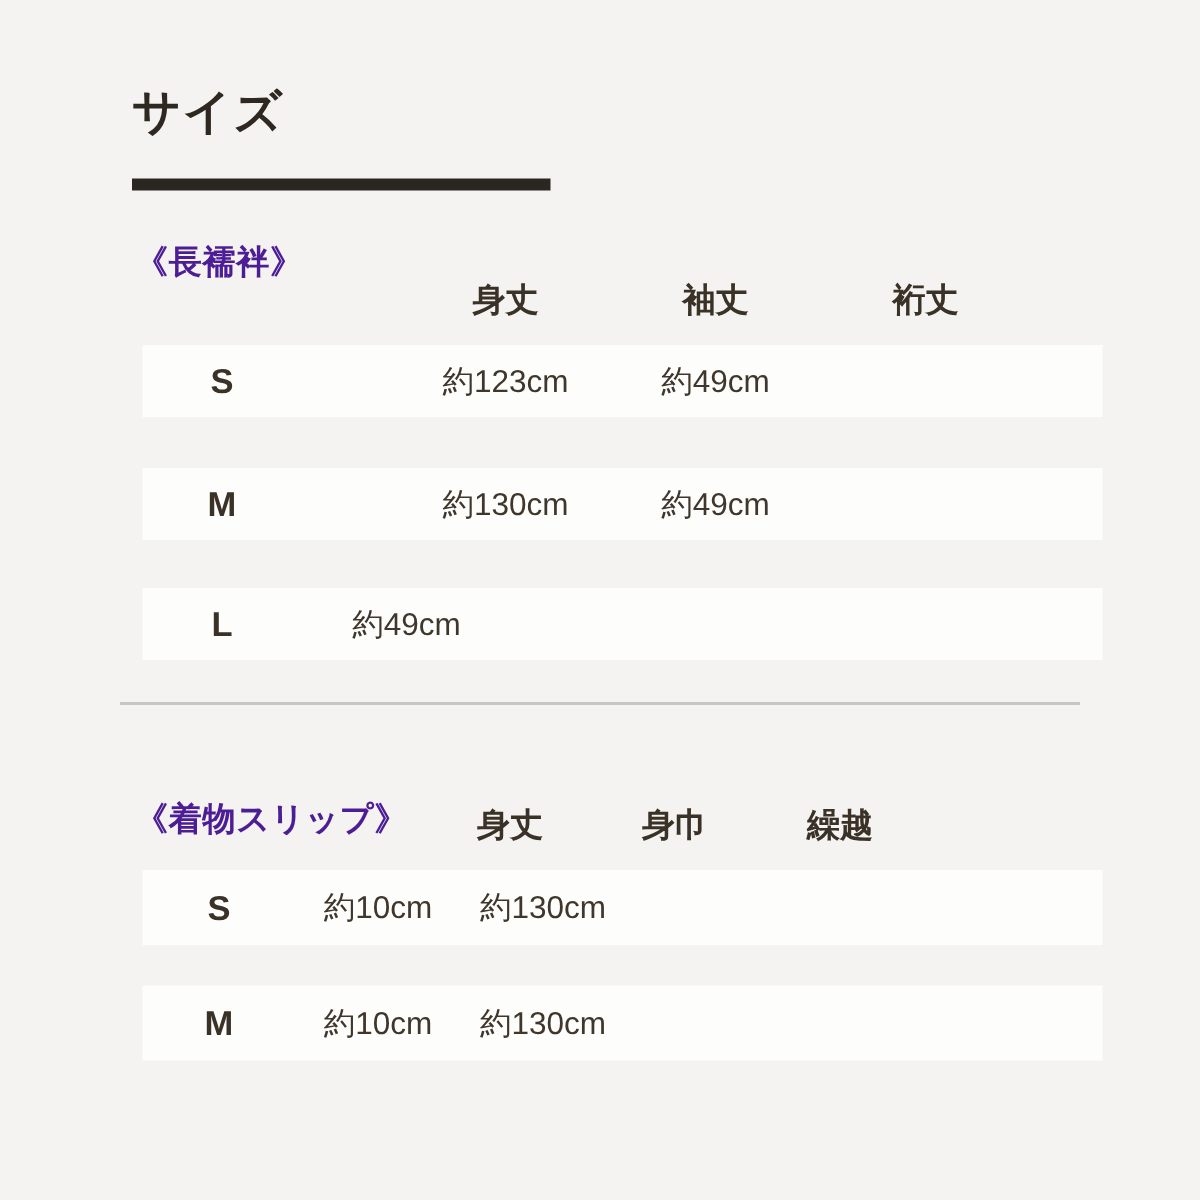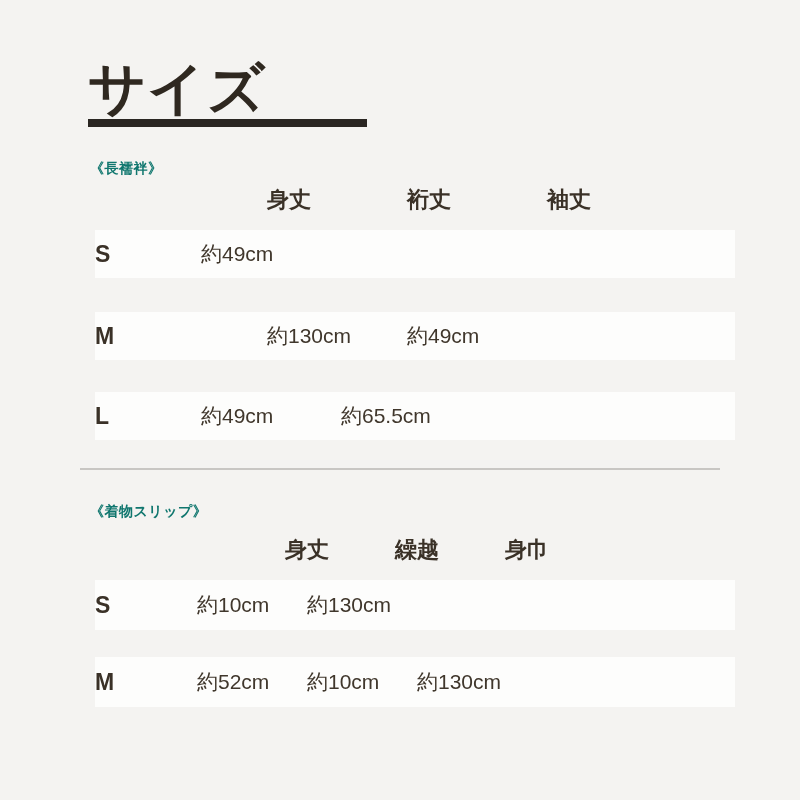--- a/index.html
+++ b/index.html
@@ -9,45 +9,45 @@
     font-family:"Liberation Sans","DejaVu Sans",sans-serif;
     color:#3e352a;
     position:relative;
     overflow:hidden;
   }
   .page{position:absolute;inset:0;}
 
   
   .page-title{
     position:absolute;left:88px;top:56px;
-    font-size:57px;font-weight:700;letter-spacing:1px;
+    font-size:32px;font-weight:700;letter-spacing:1px;
     color:#2f2820;margin:0;line-height:1.15;
   }
   .title-underline{
     position:absolute;left:88px;top:119px;
     width:279px;height:8px;background:#2a2622;
   }
 
   
   .section-label{
     position:absolute;left:90px;
-    font-size:14px;font-weight:700;color:#0f766e;
+    font-size:22px;font-weight:700;color:#4c1d95;
     letter-spacing:0.5px;
   }
   .sec1{top:160px;}
-  .sec2{top:503px;}
+  .sec2{top:531px;}
 
   
   .thead,.trow{
     position:absolute;left:95px;width:640px;
     display:flex;align-items:center;
   }
   .thead{height:28px;background:transparent;}
   .trow{background:#fdfdfc;}
-  .cell{display:block;}
+  .cell{display:block;text-align:center;}
   .c-size{font-weight:700;font-size:23px;color:#3a3127;}
   .c-head{font-weight:700;font-size:22px;color:#3a3127;}
   .c-val{font-size:21px;color:#40372c;}
 
   
   .t1 .c-size{width:106px;}
   .t1 .c-col{width:140px;}
   .t1 .first{margin-left:66px;}
   .t1-head{top:186px;}
   .t1-row{height:48px;}
@@ -76,58 +76,57 @@
 <div class="page">
 
   <h1 class="page-title">サイズ</h1>
   <div class="title-underline"></div>
 
   <div class="section-label sec1">《長襦袢》</div>
 
   <div class="thead t1 t1-head">
     <span class="cell c-size"></span>
     <span class="cell c-col c-head first">身丈</span>
+    <span class="cell c-col c-head">袖丈</span>
     <span class="cell c-col c-head">裄丈</span>
-    <span class="cell c-col c-head">袖丈</span>
   </div>
 
   <div class="trow t1 t1-row t1-r0">
     <span class="cell c-size">S</span>
+    <span class="cell c-col c-val first">約123cm</span>
     <span class="cell c-col c-val">約49cm</span>
   </div>
 
   <div class="trow t1 t1-row t1-r1">
     <span class="cell c-size">M</span>
     <span class="cell c-col c-val first">約130cm</span>
     <span class="cell c-col c-val">約49cm</span>
   </div>
 
   <div class="trow t1 t1-row t1-r2">
     <span class="cell c-size">L</span>
     <span class="cell c-col c-val">約49cm</span>
-    <span class="cell c-col c-val">約65.5cm</span>
   </div>
 
   <div class="divider"></div>
 
   <div class="section-label sec2">《着物スリップ》</div>
 
   <div class="thead t2 t2-head">
     <span class="cell c-size"></span>
     <span class="cell c-col c-head first">身丈</span>
+    <span class="cell c-col c-head">身巾</span>
     <span class="cell c-col c-head">繰越</span>
-    <span class="cell c-col c-head">身巾</span>
   </div>
 
   <div class="trow t2 t2-row t2-r0">
     <span class="cell c-size">S</span>
     <span class="cell c-col c-val">約10cm</span>
     <span class="cell c-col c-val">約130cm</span>
   </div>
 
   <div class="trow t2 t2-row t2-r1">
     <span class="cell c-size">M</span>
-    <span class="cell c-col c-val">約52cm</span>
     <span class="cell c-col c-val">約10cm</span>
     <span class="cell c-col c-val">約130cm</span>
   </div>
 
 </div>
 
 </body></html>

